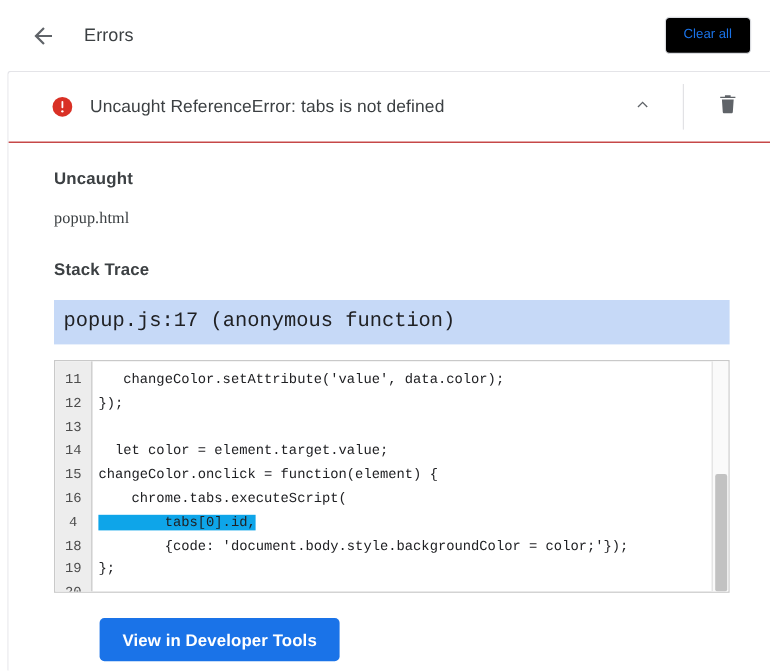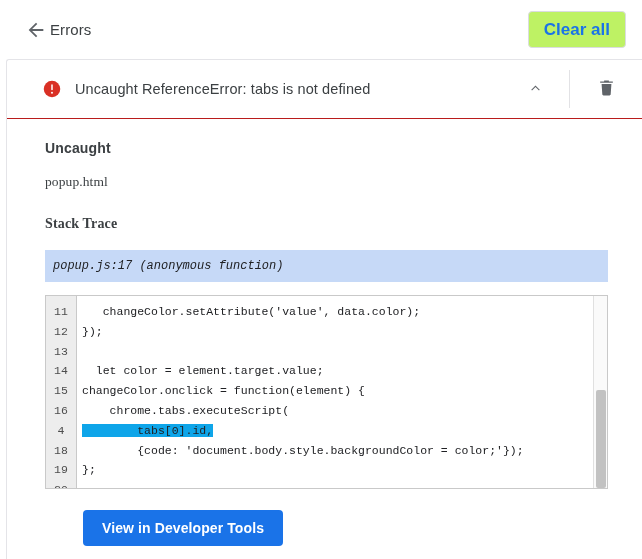--- a/index.html
+++ b/index.html
@@ -30,33 +30,34 @@
     width: 28px;
     height: 28px;
     display: flex;
     align-items: center;
     justify-content: center;
     cursor: pointer;
     flex: 0 0 auto;
   }
   .back-btn svg { display: block; }
   .topbar-title {
+    margin-left: 20px;
     font-size: 15px;
     color: #3c4043;
     letter-spacing: .1px;
     flex: 1 1 auto;
   }
   .clear-all-btn {
     border: 1px solid #dadce0;
     border-radius: 4px;
-    background: #bef264;
+    background: #000000;
     color: #1a73e8;
     font-family: "Liberation Sans", sans-serif;
-    font-size: 17px;
-    font-weight: bold;
+    font-size: 11px;
+    font-weight: normal;
     padding: 9px 15px;
     cursor: pointer;
     line-height: 1;
   }
 
   
   .card {
     position: absolute;
     left: 6px;
     right: 0;
@@ -128,32 +129,31 @@
     letter-spacing: .15px;
   }
   .section-value {
     font-size: 13.5px;
     color: #3c4043;
     margin: 0;
     padding-top: 18px;
     letter-spacing: .1px;
     font-family: Liberation Serif, serif;
   }
-  .stack-label { padding-top: 26px; font-family: Liberation Serif, serif; }
+  .stack-label { padding-top: 26px; }
 
   .stack-row {
     margin-top: 18px;
     background: #c6d9f7;
     color: #202124;
     font-family: "Liberation Mono", monospace;
-    font-size: 12px;
+    font-size: 17px;
     line-height: 1;
     padding: 10px 10px 10px 8px;
     cursor: pointer;
-    font-style: italic;
   }
 
   
   .code-viewer {
     margin-top: 13px;
     border: 1px solid #c9c9c9;
     background: #ffffff;
     height: 194px;
     display: flex;
     position: relative;

